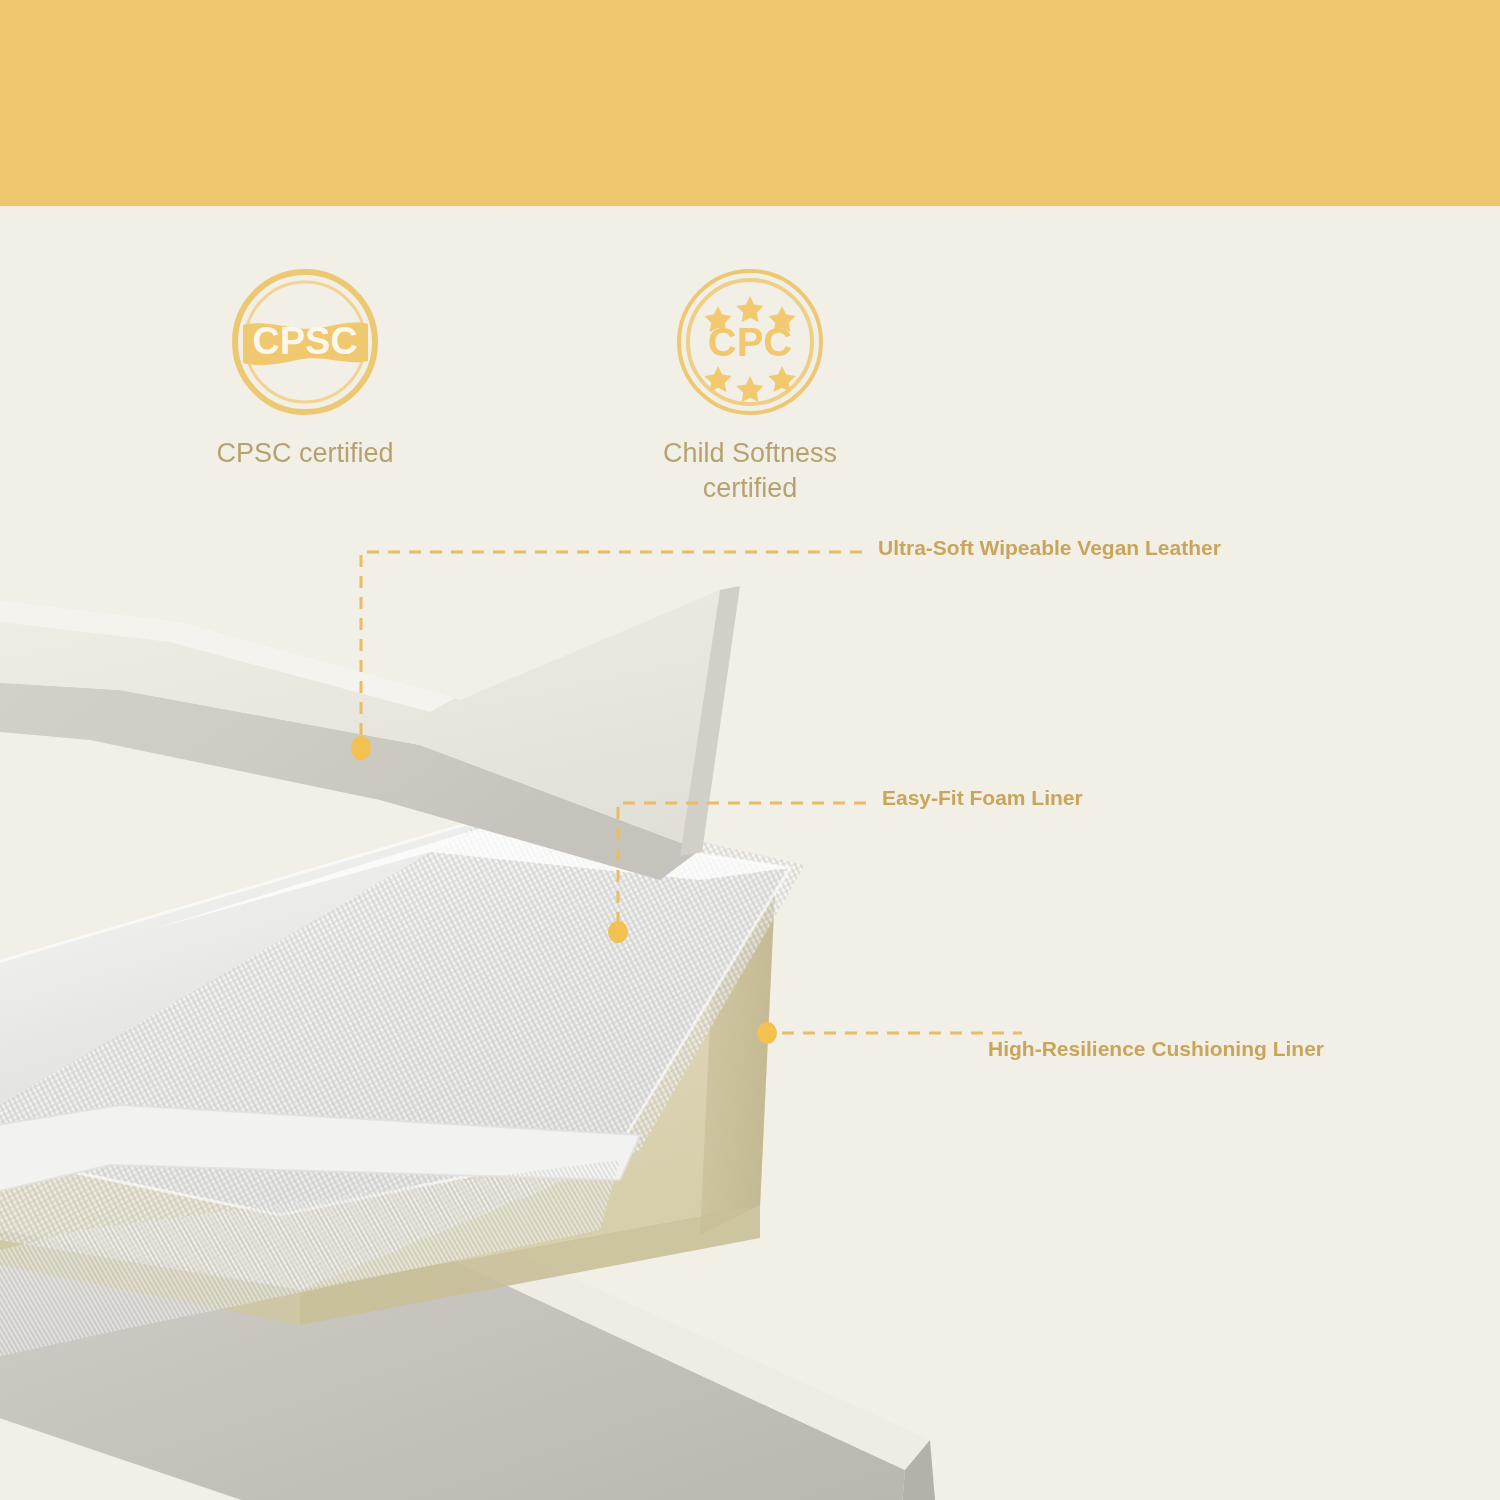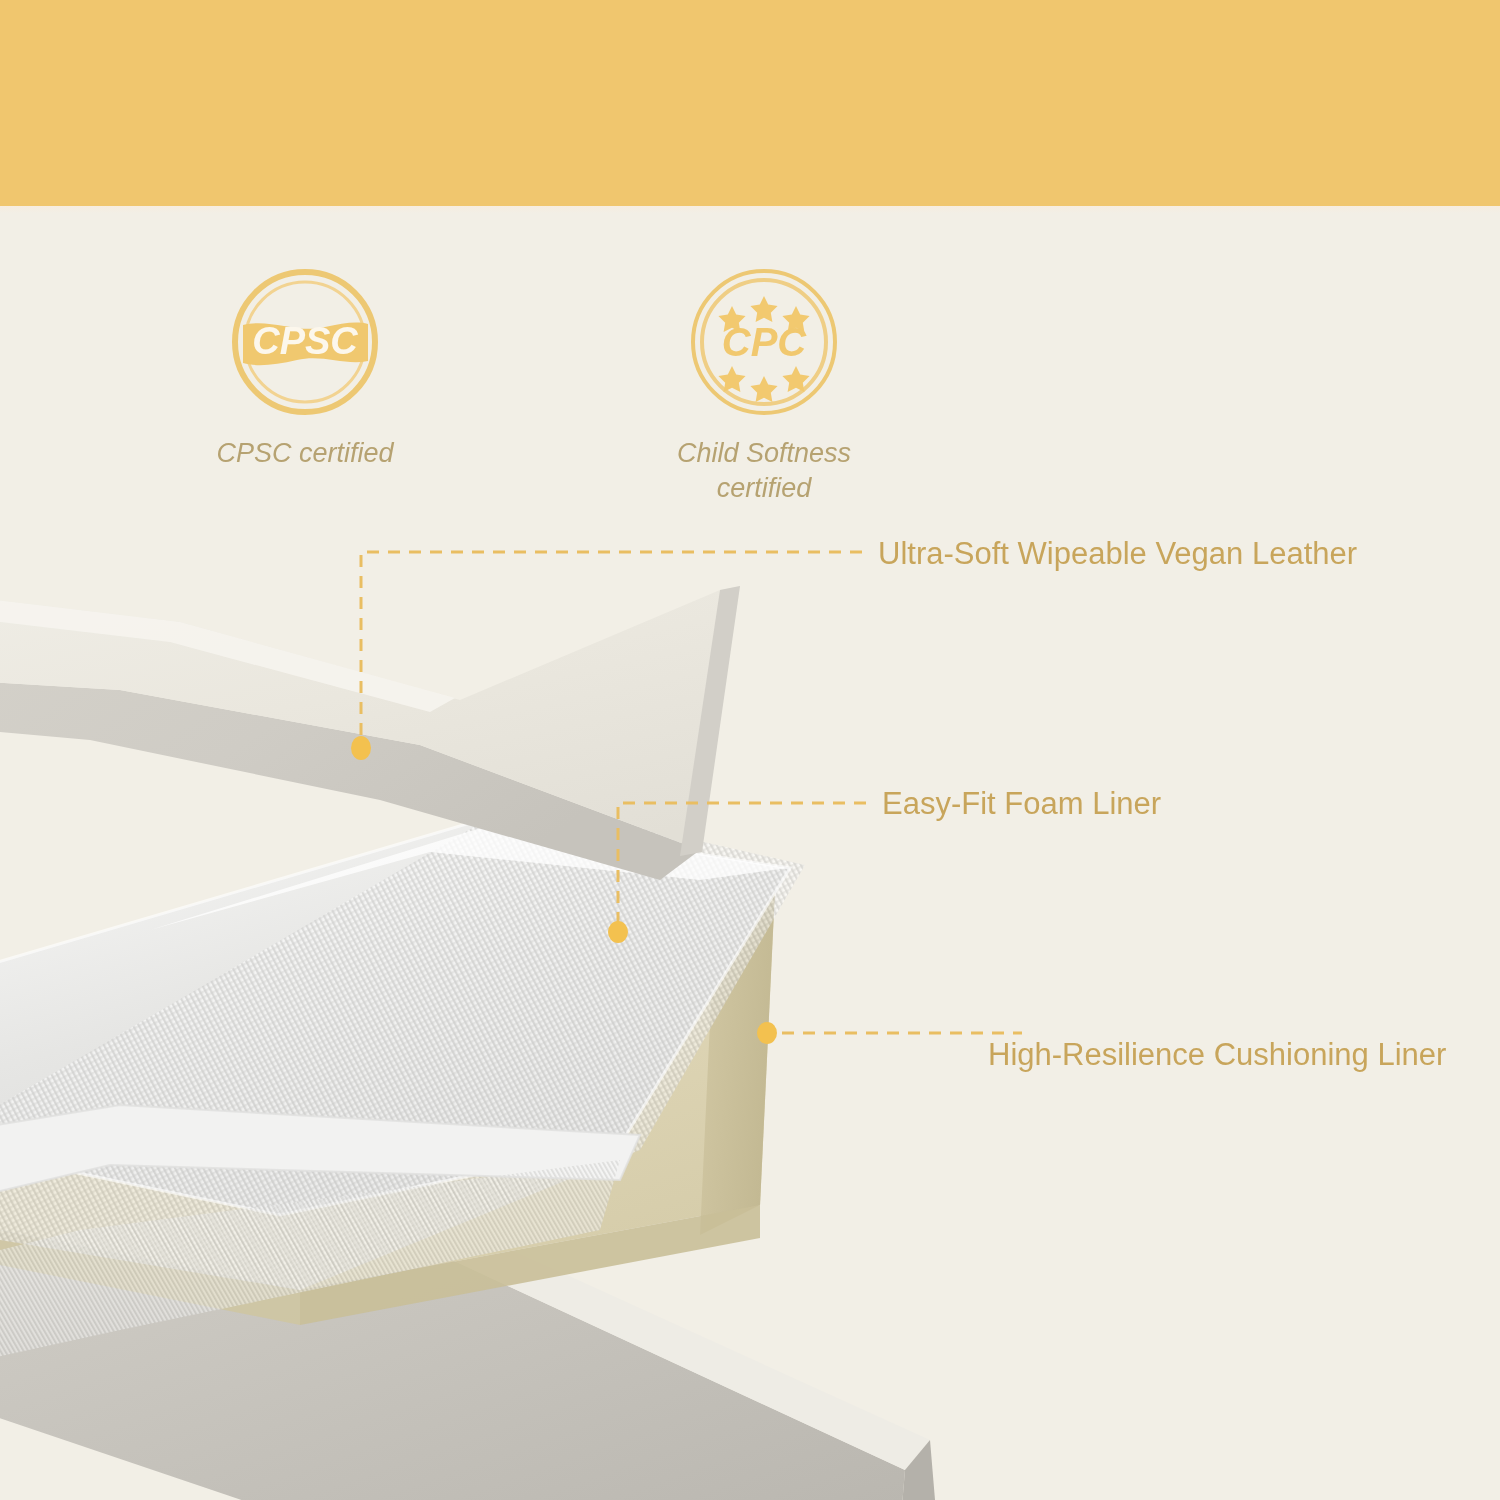--- a/index.html
+++ b/index.html
@@ -57,52 +57,51 @@
     z-index: 39;
   }
 
   
   .badge-row {
     position: absolute;
     left: 0; top: 262px;
     width: 1500px;
     height: 240px;
     z-index: 30;
-    font-style: italic;
   }
   .badge {
     position: absolute;
     top: 0;
     width: 340px;
     text-align: center;
   }
   .badge-1 { left: 135px; }
-  .badge-2 { left: 594px; }
+  .badge-2 { left: 580px; }
   .badge-3 { left: 1050px; }
 
   .badge-mark {
     position: relative;
     width: 160px;
     height: 160px;
     margin: 0 auto;
   }
   .badge-caption {
     margin-top: 14px;
     color: #B6A271;
     font-size: 27px;
     line-height: 35px;
     white-space: pre-line;
   }
 
   
   .callout-label {
     position: absolute;
     color: #C8A55B;
-    font-size: 31px;
-    font-weight: normal;
+    font-size: 21px;
+    font-weight: bold;
     white-space: nowrap;
     z-index: 31;
   }
   .lbl-1 { left: 878px; top: 536px; }
   .lbl-2 { left: 882px; top: 786px; }
   .lbl-3 { left: 988px; top: 1037px; }
 
   .leaders { position: absolute; left:0; top:0; width:1500px; height:1500px; z-index:30; pointer-events:none; }
 
   

